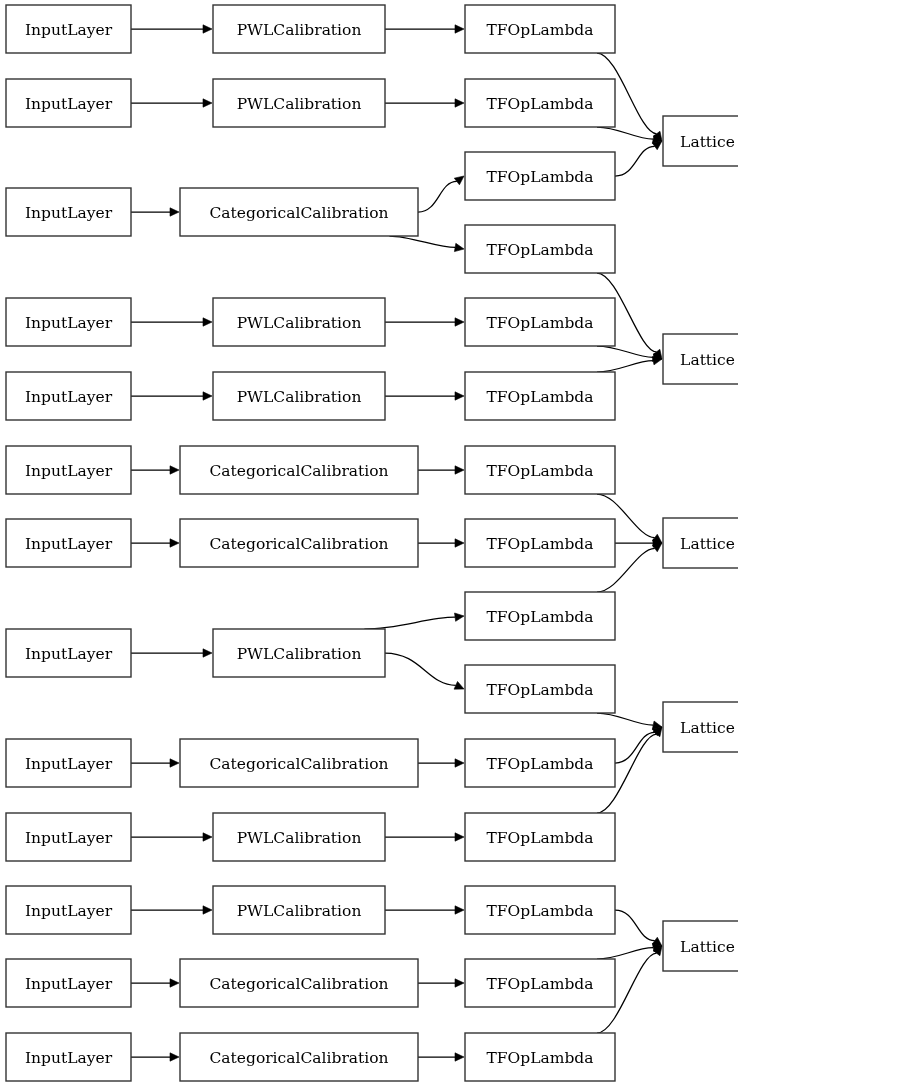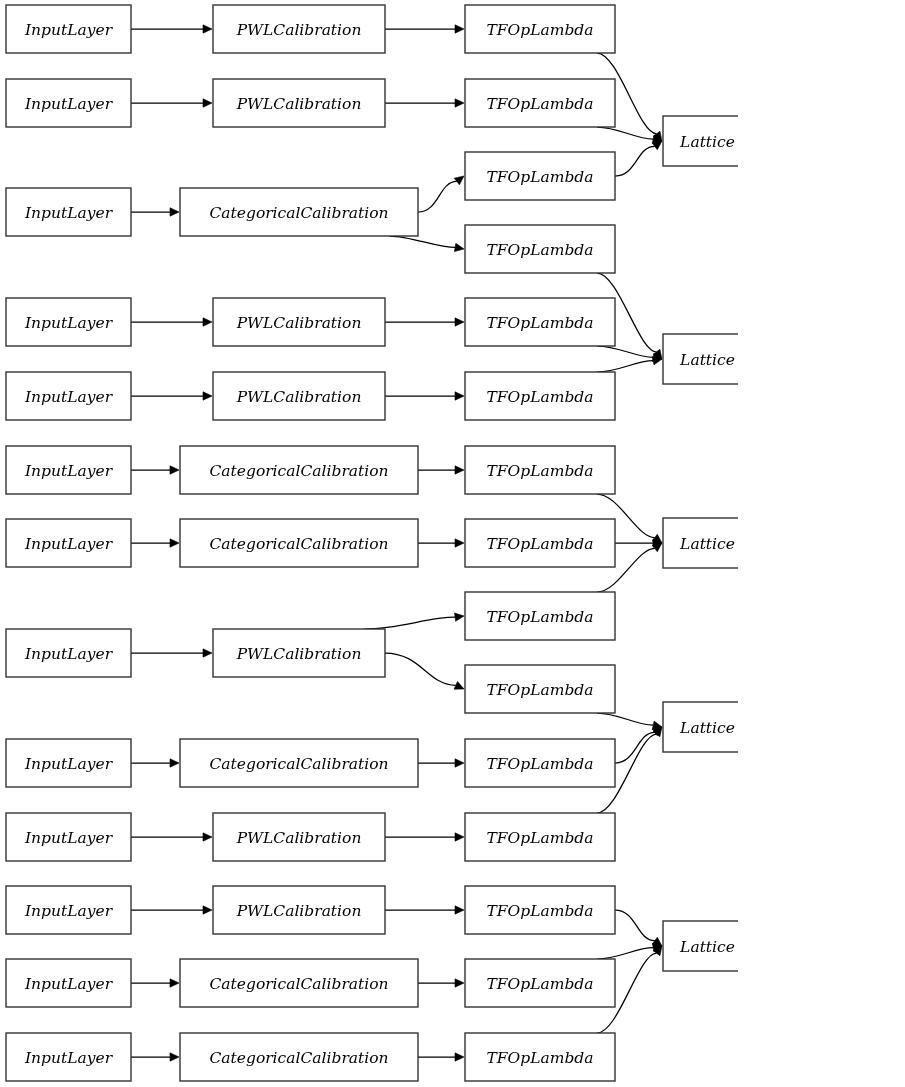--- a/index.html
+++ b/index.html
@@ -6,21 +6,20 @@
     margin: 0;
     padding: 0;
     background: #ffffff;
   }
   #canvas-wrap {
     position: relative;
     width: 738px;
     height: 1087px;
     background: #8b5cf6;
     overflow: hidden;
-    font-style: italic;
   }
   svg#graph {
     display: block;
     width: 905px;
     height: 1087px;
     background: #ffffff;
   }
   .node-rect {
     fill: #ffffff;
     stroke: #333333;

